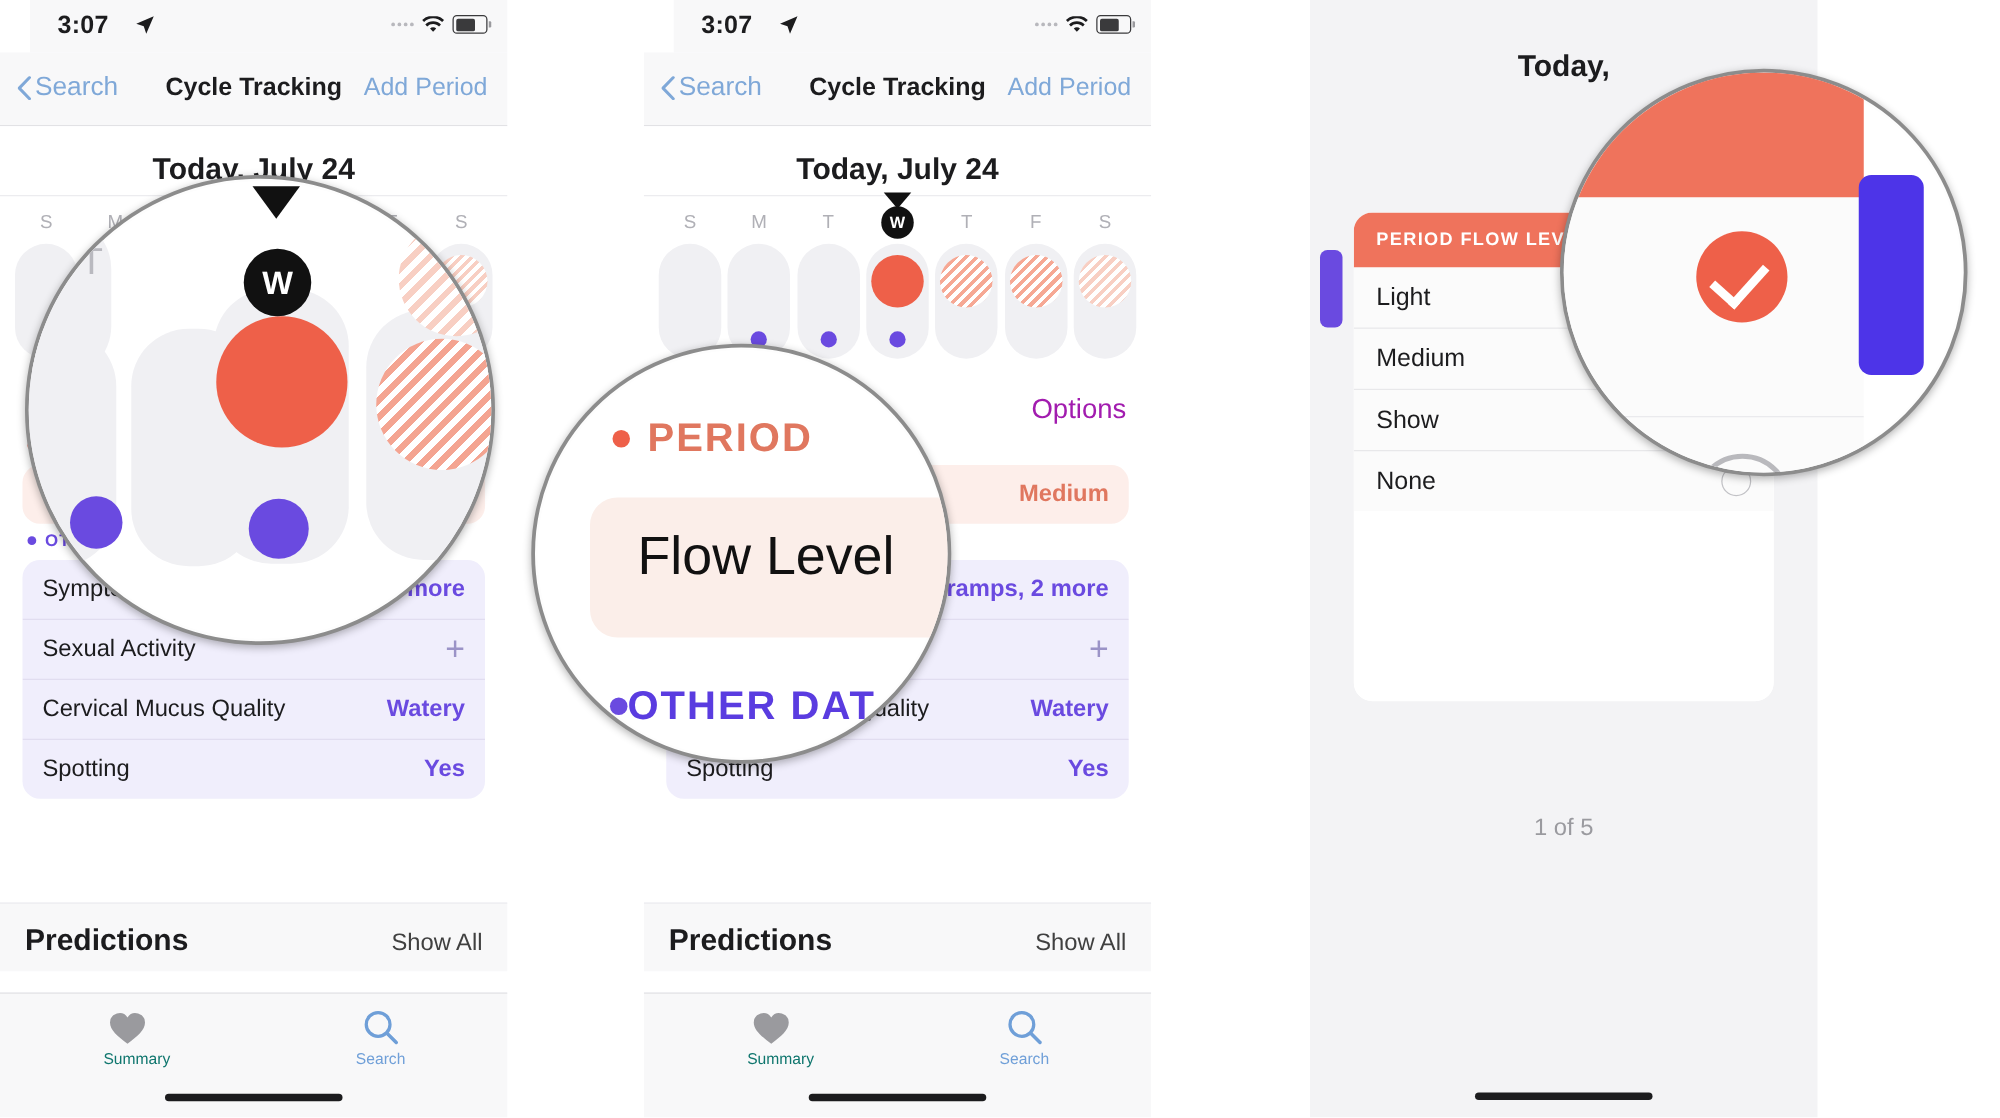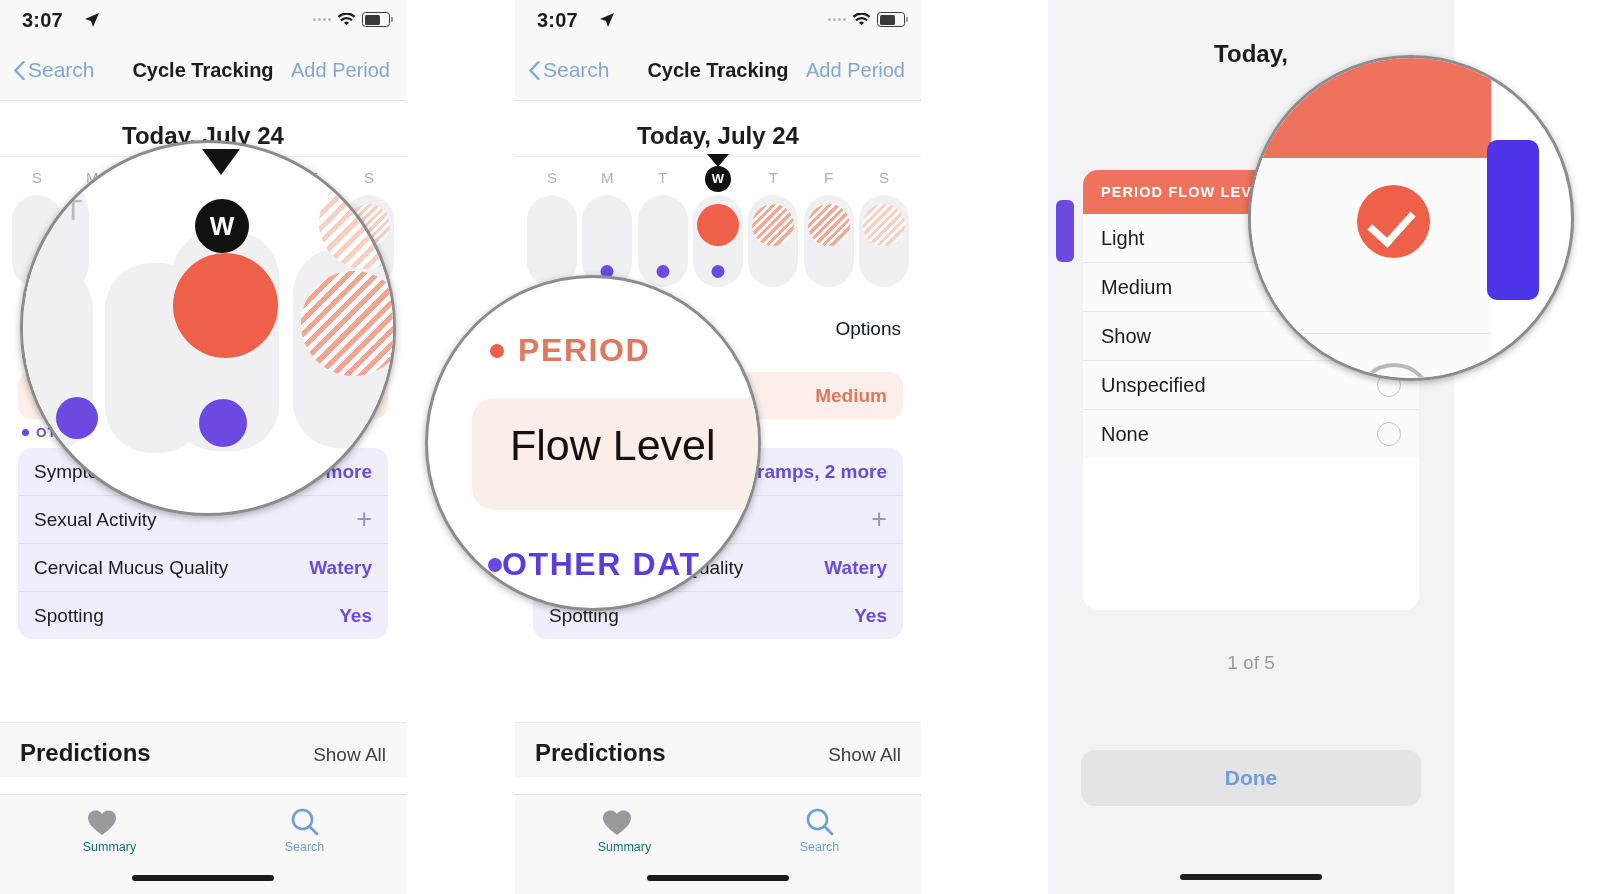--- a/index.html
+++ b/index.html
@@ -10,21 +10,21 @@
   }
   .stage{position:relative;width:1600px;height:894px;}
 
   
   .panel{position:absolute;top:0;height:894px;overflow:hidden;background:#ffffff;}
   #panel1{left:0;width:406px;}
   #panel2{left:515px;width:406px;}
   #panel3{left:1048px;width:406px;background:#f3f3f5;}
 
   
-  .statusbar{position:relative;height:42px;background:#f8f8f9;}
+  .statusbar{position:relative;height:42px;background:#f8f8f9;margin-left:24px;}
   .st-time{position:absolute;left:22px;top:9px;font-size:20px;font-weight:600;color:#1c1c1e;letter-spacing:.2px;}
   .st-loc{position:absolute;left:84px;top:12px;width:16px;height:16px;}
   .st-right{position:absolute;right:16px;top:12px;display:flex;align-items:center;gap:6px;}
   .st-dots{display:flex;gap:2px;align-items:flex-end;}
   .st-dots i{display:block;width:3px;height:3px;border-radius:50%;background:#b8b8bd;}
   .wifi{width:19px;height:14px;}
   .batt{position:relative;width:26px;height:13px;border:1.6px solid #3a3a3c;border-radius:3.5px;}
   .batt::after{content:"";position:absolute;right:-4px;top:3.5px;width:2px;height:5px;background:#9a9a9e;border-radius:0 1px 1px 0;}
   .batt i{position:absolute;left:1.5px;top:1.5px;bottom:1.5px;width:60%;background:#3a3a3c;border-radius:1.5px;display:block;}
 
@@ -51,21 +51,21 @@
   .daycell{width:50px;height:92px;border-radius:25px;background:#f0f0f3;position:relative;}
   .dot-main{position:absolute;left:50%;top:9px;transform:translateX(-50%);width:42px;height:42px;border-radius:50%;}
   .dot-main.solid{background:#ee6049;}
   .dot-main.hatch{background:repeating-linear-gradient(-45deg,#f6a894 0 3px,#ffffff 3px 6px);}
   .dot-main.hatch-lt{background:repeating-linear-gradient(-45deg,#f8cfc3 0 3px,#ffffff 3px 6px);}
   .dot-sub{position:absolute;left:50%;bottom:9px;transform:translateX(-50%);width:13px;height:13px;border-radius:50%;background:#6a4ae0;}
 
   
   .sec-head{display:flex;align-items:baseline;justify-content:space-between;padding:26px 20px 2px;}
   .sec-title{font-size:24px;font-weight:700;color:#1c1c1e;}
-  .sec-action{font-size:19px;color:#0f172a;}
+  .sec-action{font-size:22px;color:#a21caf;}
   .cat-label{display:flex;align-items:center;gap:7px;padding:6px 22px 6px;font-size:13.5px;font-weight:700;letter-spacing:.9px;}
   .cat-label .bullet{width:7px;height:7px;border-radius:50%;display:block;}
   .cat-period{color:#e0775f;}
   .cat-period .bullet{background:#ee6049;}
   .cat-other{color:#6a4ae0;}
   .cat-other .bullet{background:#6a4ae0;}
 
   .card{margin:2px 18px 0;border-radius:14px;overflow:hidden;}
   .card.period{background:#fdeeea;}
   .card.other{background:#f0eefc;}
@@ -467,32 +467,27 @@
       </div>
       <div class="sheet-row">
         <span>Medium</span>
         <span class="radio on"></span>
       </div>
       <div class="sheet-row">
         <span>Show</span>
         <span class="radio"></span>
       </div>
       <div class="sheet-row">
-        <span>Unspecified</span>
-        <span class="radio"></span>
-      </div>
-      <div class="sheet-row">
         <span>None</span>
         <span class="radio"></span>
       </div>
       <div class="sheet-fill"></div>
     </div>
 
     <div class="pageidx">1 of 5</div>
-    <div class="donebtn">Done</div>
     <div class="homebar"></div>
   </div>
 
   <div class="lens" style="left:425px;top:275px;width:330px;height:330px;">
     <div class="lens-in" style="width:330px;height:330px;">
       <div class="l2-card"></div>
       <div class="l2-period">
         <span class="b"></span>
         <span>PERIOD</span>
       </div>

